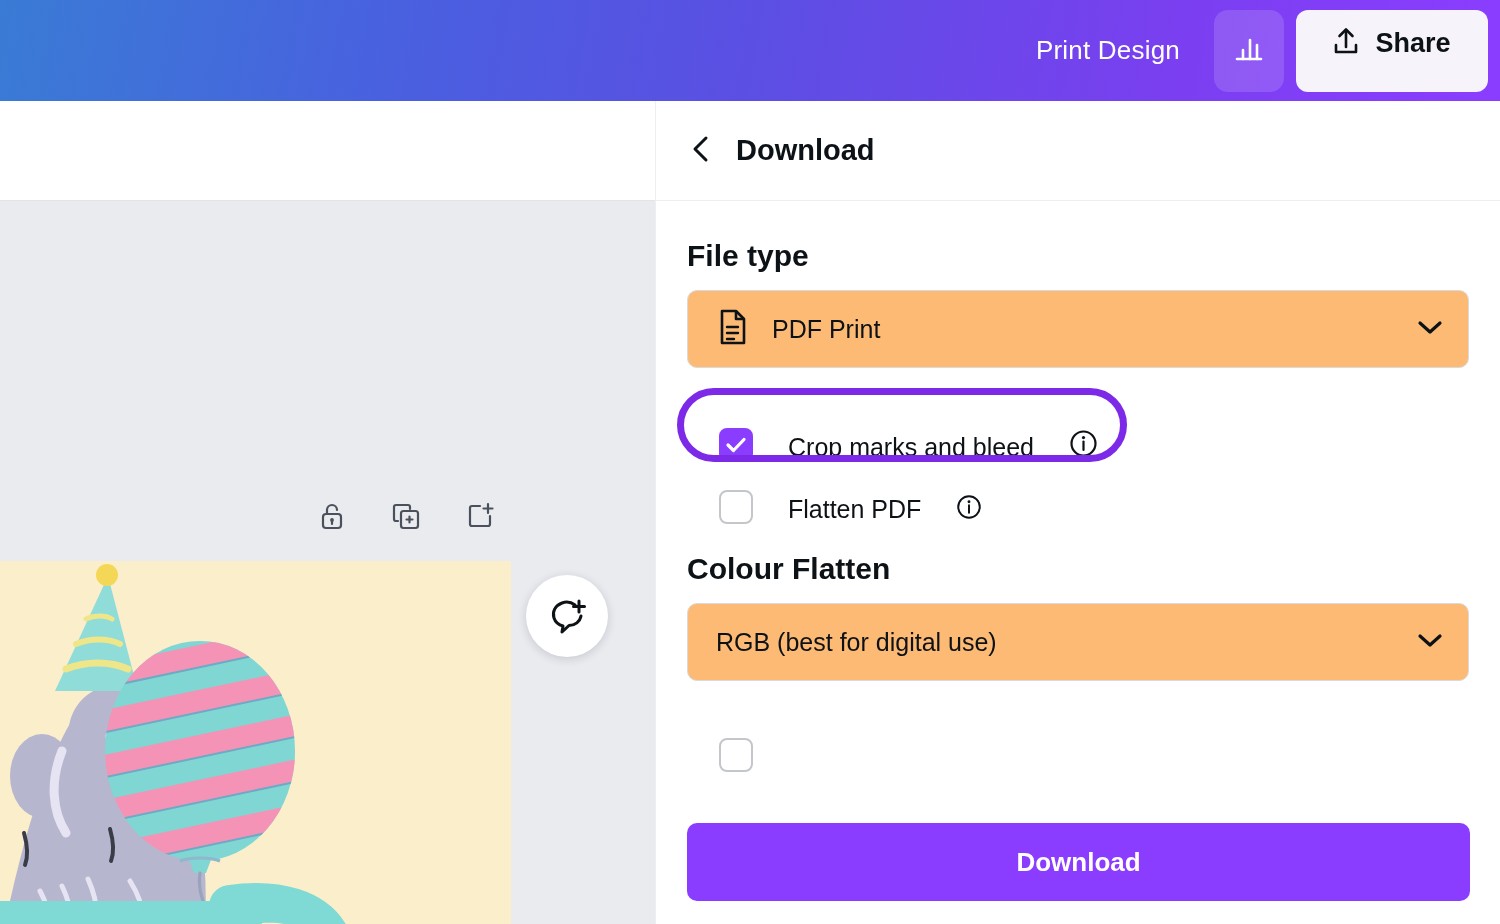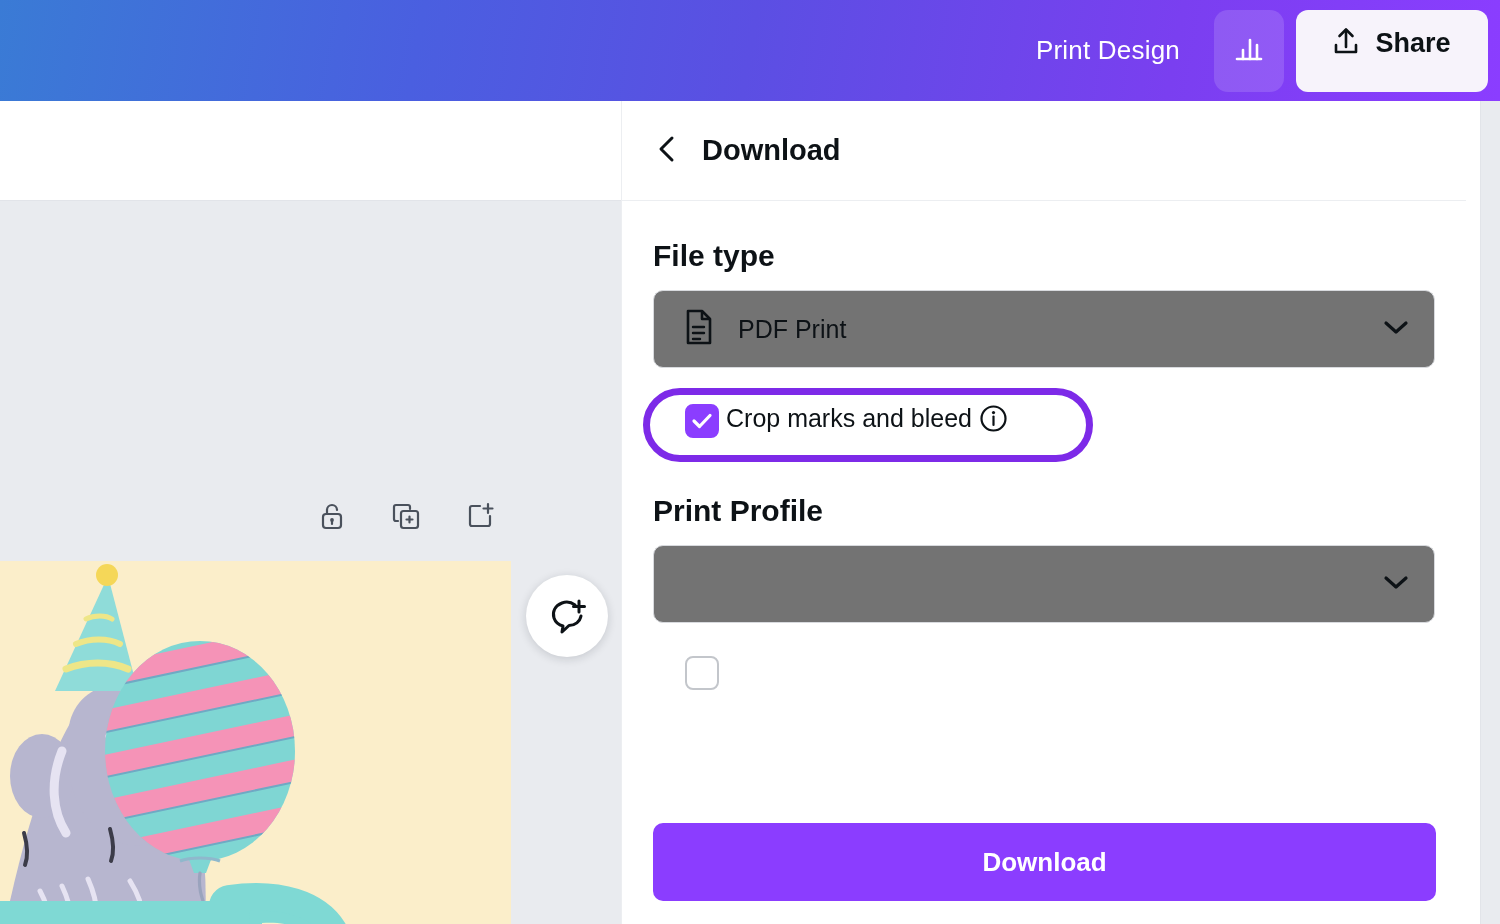--- a/index.html
+++ b/index.html
@@ -92,21 +92,21 @@
   .comment-fab {
     position: absolute; top: 474px; left: 526px;
     width: 82px; height: 82px; border-radius: 50%;
     background: #ffffff;
     box-shadow: 0 2px 10px rgba(20,25,40,0.16);
     display: flex; align-items: center; justify-content: center;
   }
 
   
   .panel {
-    position: absolute; top: 101px; left: 621px;
+    position: absolute; top: 101px; left: 655px;
     width: 845px; height: 823px;
     background: #ffffff;
     border-left: 1px solid #eceef1;
   }
   .panel-header {
     height: 100px;
     display: flex; align-items: center;
     padding-left: 32px;
     border-bottom: 1px solid #eceef1;
     gap: 22px;
@@ -119,28 +119,28 @@
     font-size: 30px; font-weight: 700; color: #0d1216;
     margin-bottom: 17px;
   }
   .select-box {
     height: 78px;
     border: 1px solid #d8dade;
     border-radius: 10px;
     display: flex; align-items: center;
     padding: 0 24px 0 28px;
     gap: 22px;
-    background: #737373;
+    background: #fdba74;
   }
   .select-value { font-size: 25px; color: #0d1216; flex: 1; }
   .chev { margin-left: auto; }
 
   .checkbox-row {
-    display: flex; align-items: flex-start;
-    gap: 7px;
+    display: flex; align-items: flex-end;
+    gap: 35px;
     height: 58px;
     position: relative;
     padding-left: 32px;
   }
   .cb {
     width: 34px; height: 34px;
     border-radius: 8px;
     border: 2px solid #c3c6cb;
     background: #ffffff;
     display: flex; align-items: center; justify-content: center;
@@ -364,25 +364,37 @@
         <span>
           <svg width="29" height="29" viewBox="0 0 29 29" fill="none">
             <circle cx="14.5" cy="14.5" r="12" stroke="#0d1216" stroke-width="2.2"></circle>
             <circle cx="14.5" cy="8.6" r="1.6" fill="#0d1216"></circle>
             <path d="M14.5 12.5 V21" stroke="#0d1216" stroke-width="2.2" stroke-linecap="round"></path>
           </svg>
         </span>
       </div>
 
       <div style="height:4px"></div>
+      <div class="checkbox-row">
+        <div class="cb"></div>
+        <span class="cb-label">Flatten PDF</span>
+        <span>
+          <svg width="26" height="26" viewBox="0 0 29 29" fill="none">
+            <circle cx="14.5" cy="14.5" r="12" stroke="#0d1216" stroke-width="2.2"></circle>
+            <circle cx="14.5" cy="8.6" r="1.6" fill="#0d1216"></circle>
+            <path d="M14.5 12.5 V21" stroke="#0d1216" stroke-width="2.2" stroke-linecap="round"></path>
+          </svg>
+        </span>
+      </div>
 
       <div style="height:28px"></div>
-      <div class="section-label">Print Profile</div>
+      <div class="section-label">Colour Flatten</div>
 
       <div class="select-box">
+        <span class="select-value">RGB (best for digital use)</span>
         <span class="chev">
           <svg width="28" height="20" viewBox="0 0 28 20" fill="none">
             <path d="M4 6 L14 15 L24 6" stroke="#0d1216" stroke-width="3.2" stroke-linecap="round" stroke-linejoin="round"></path>
           </svg>
         </span>
       </div>
 
       <div style="height:33px"></div>
       <div class="checkbox-row">
         <div class="cb"></div>

